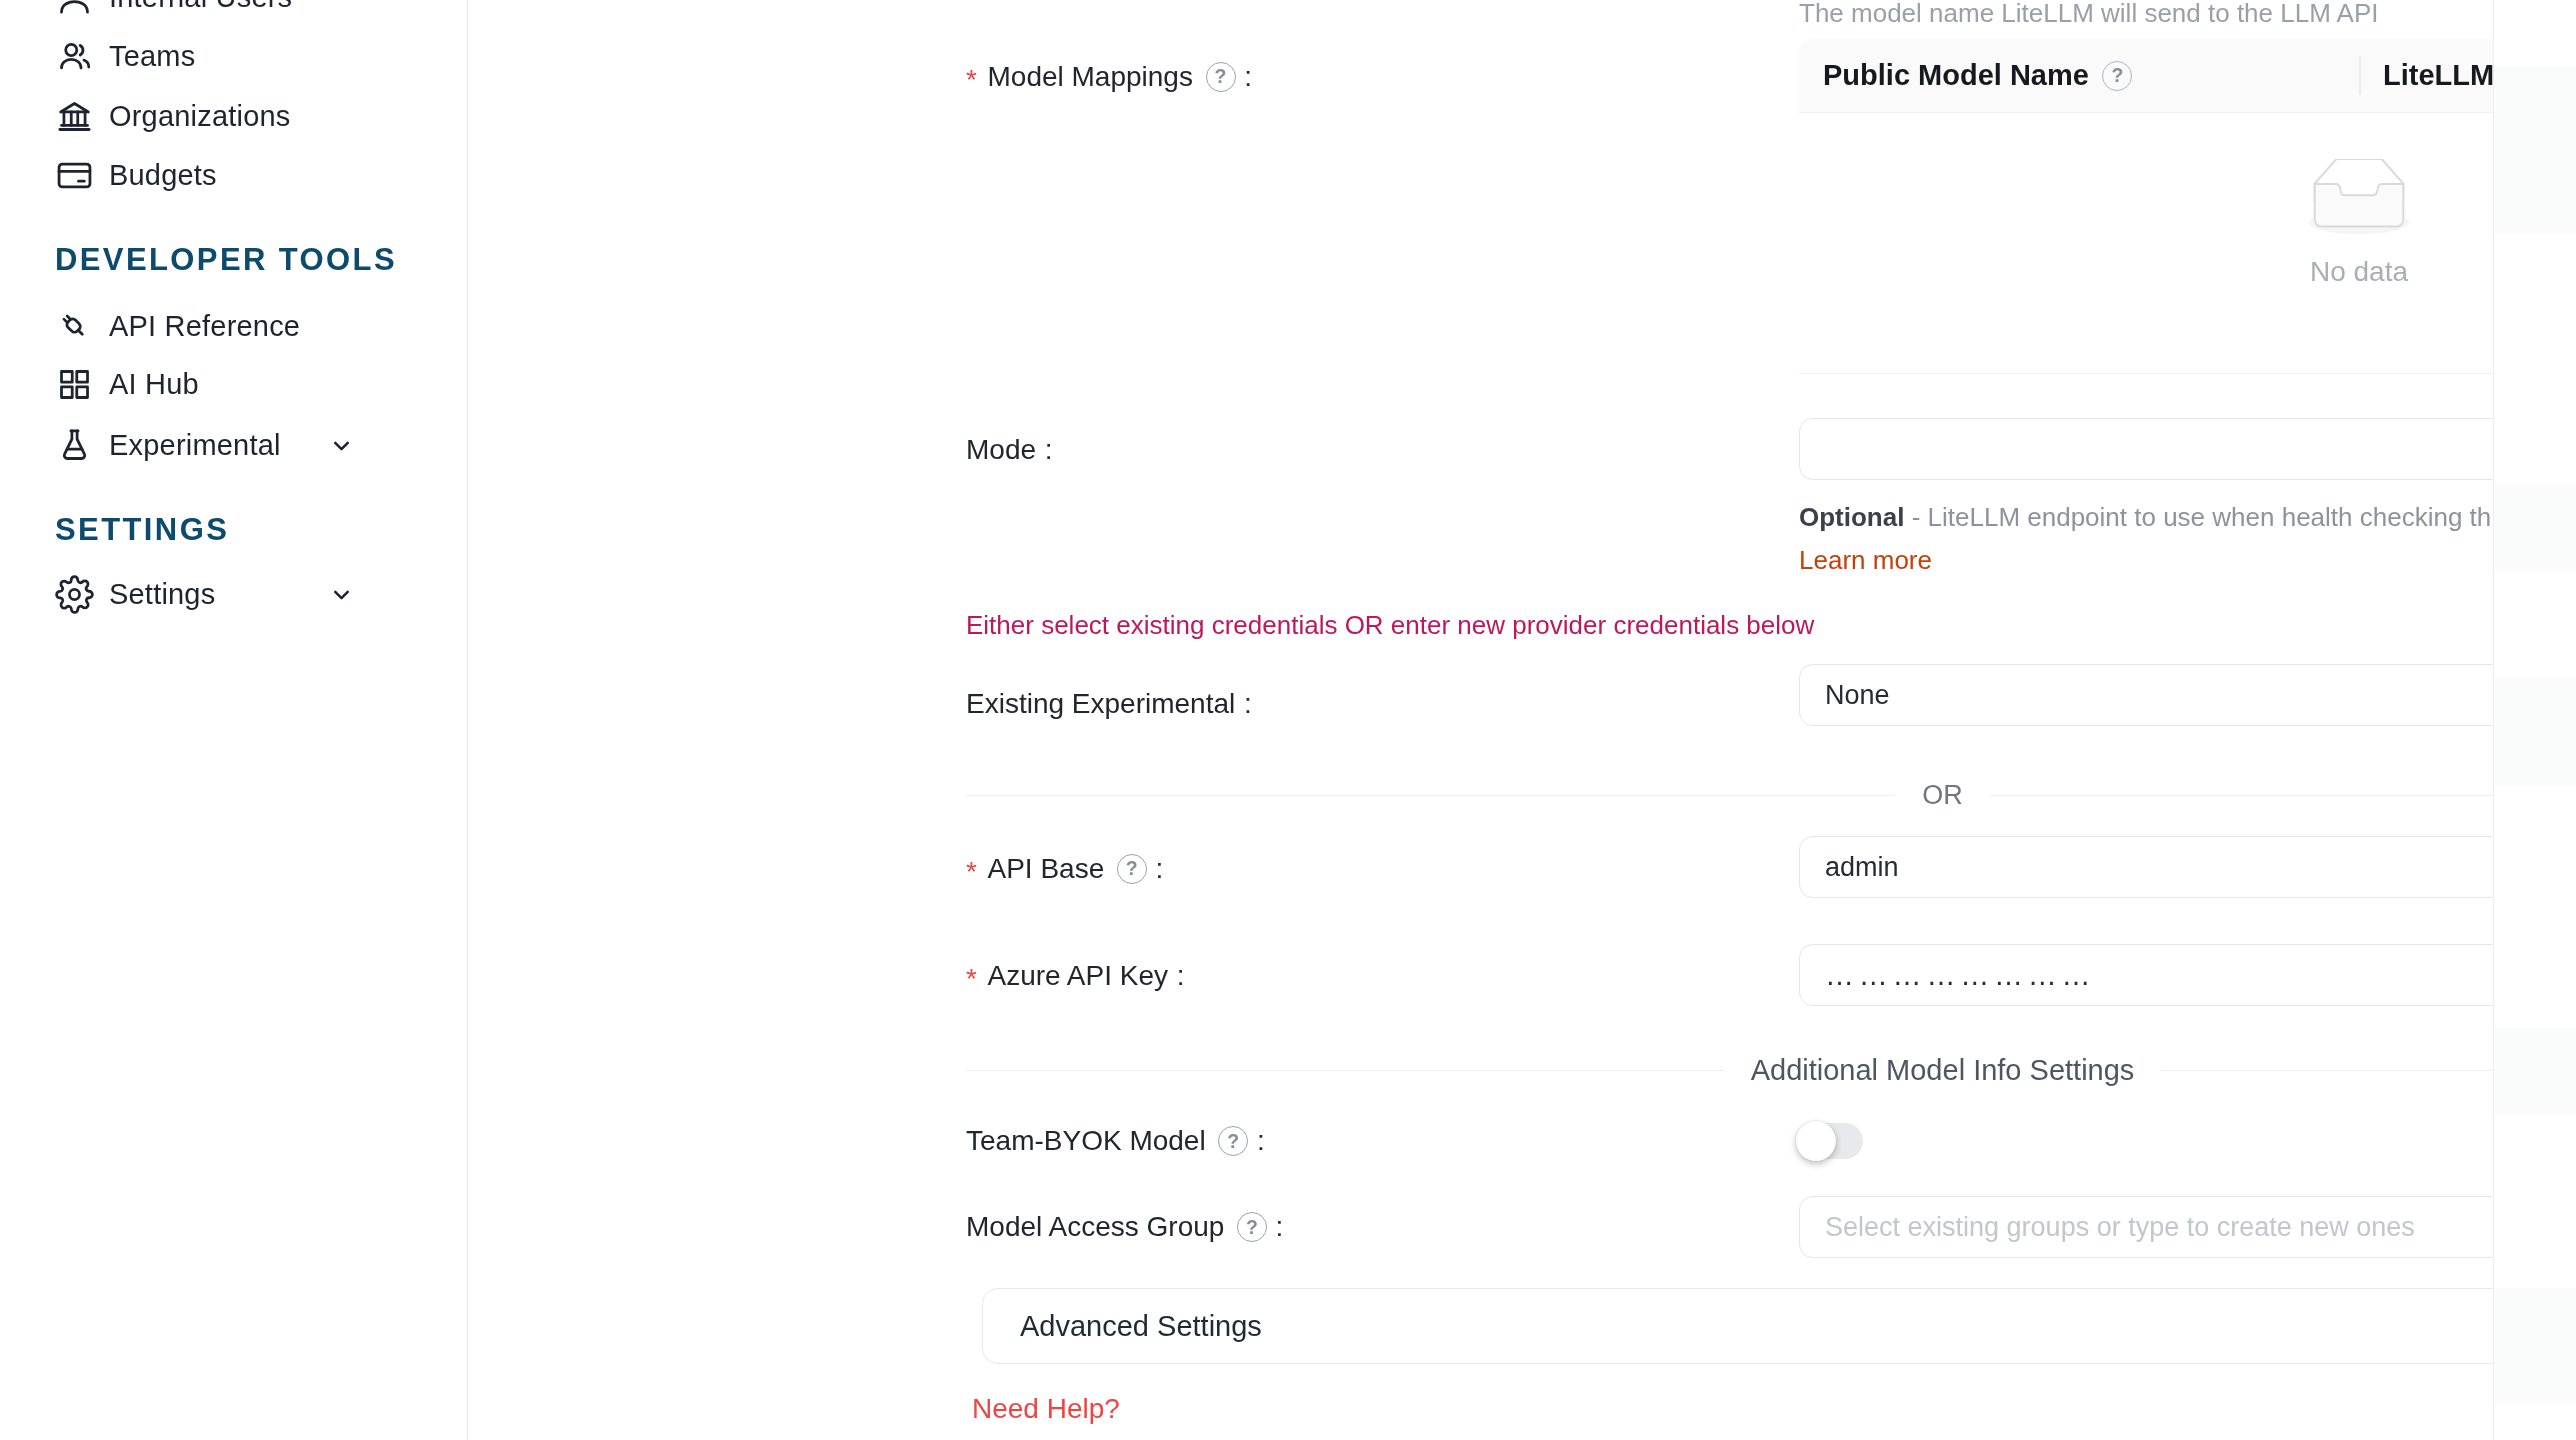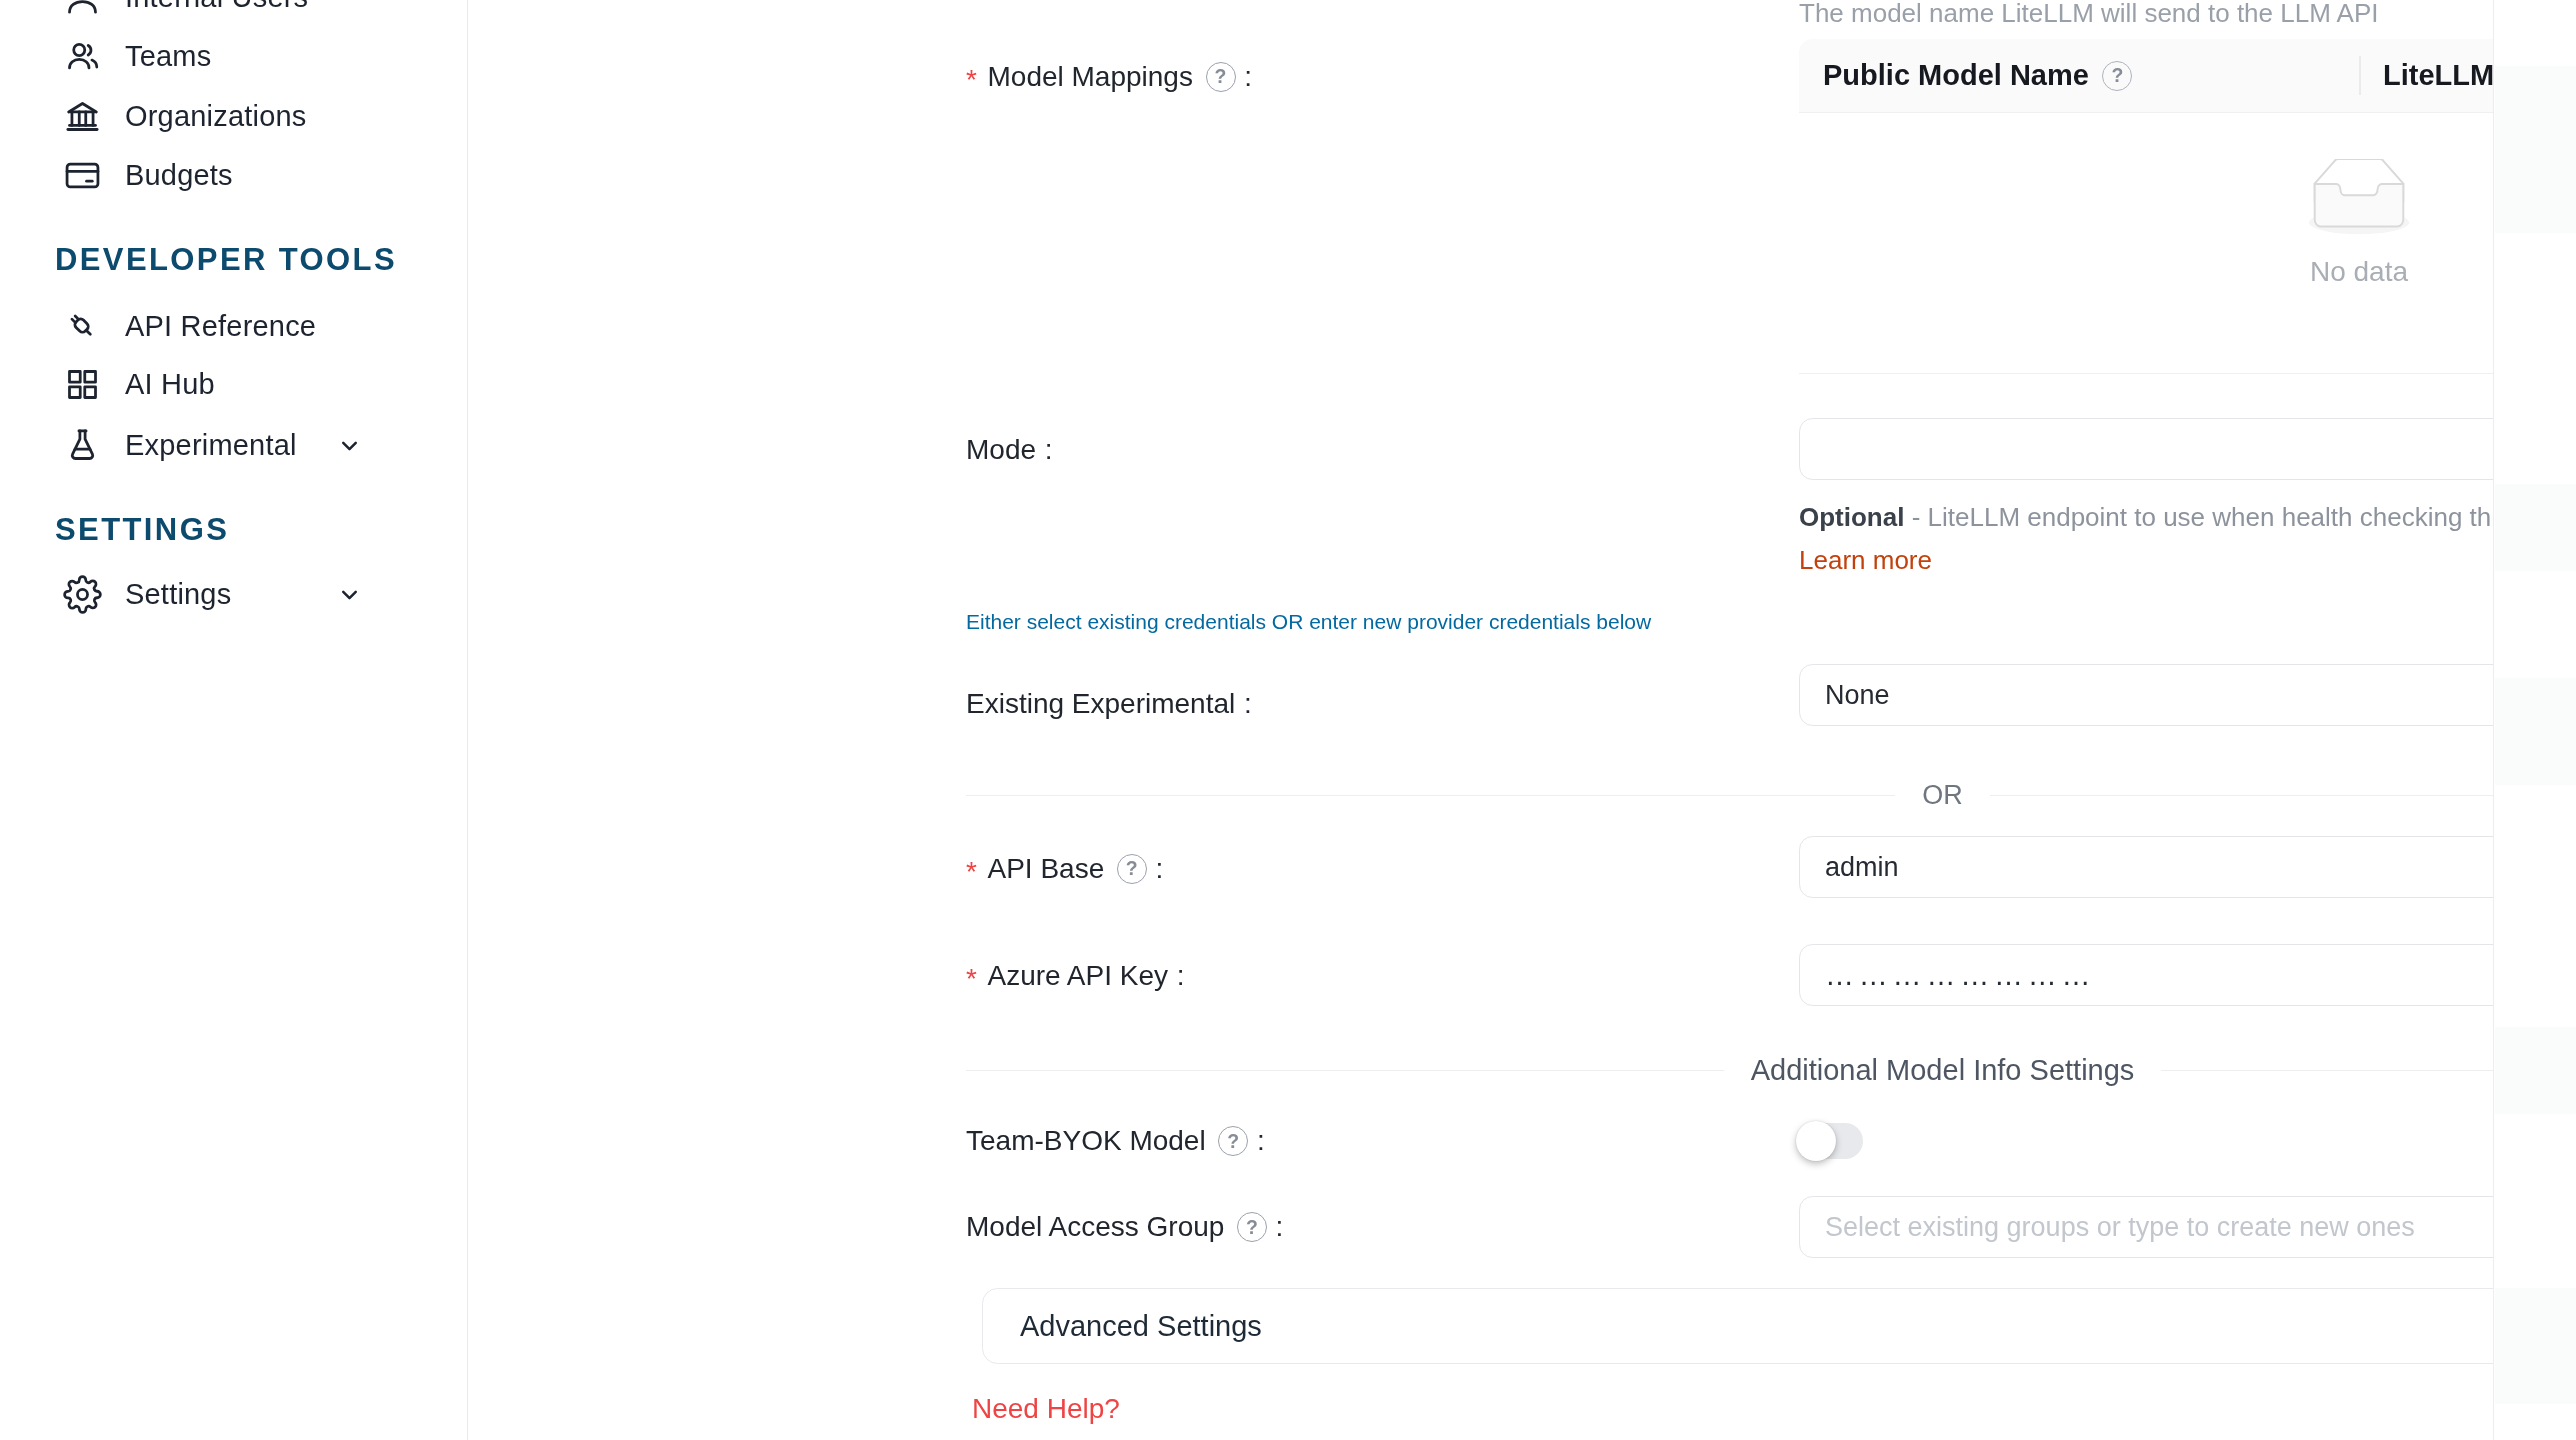--- a/index.html
+++ b/index.html
@@ -4,21 +4,21 @@
 <style>
   * { margin:0; padding:0; box-sizing:border-box; }
   html,body { width:2576px; height:1440px; background:#fff; overflow:hidden;
     font-family:"Liberation Sans", sans-serif; }
   .page { position:relative; width:2576px; height:1440px; background:#fff; }
 
   
   .sidebar { position:absolute; left:0; top:0; width:468px; height:1440px;
     background:#fff; border-right:1px solid #e7e9ec; }
   .side-item { position:absolute; left:0; width:468px; height:60px;
-    display:flex; align-items:center; gap:23px; padding-left:55px; cursor:pointer;margin-left:8px; }
+    display:flex; align-items:center; gap:15px; padding-left:55px; cursor:pointer; }
   .side-item .lbl { font-size:29px; color:#1d2430; letter-spacing:0.2px; }
   .side-item svg { width:39px; height:39px; flex:0 0 39px; stroke:#1d2430;
     stroke-width:1.7; fill:none; stroke-linecap:round; stroke-linejoin:round; }
   .side-section { position:absolute; left:55px; font-size:31px; font-weight:700;
     color:#0c4a6e; letter-spacing:2.4px; }
   .side-chevron { position:absolute; left:329px; width:25px; height:25px; }
   .side-chevron svg { width:25px; height:25px; stroke:#1d2430; stroke-width:2.4;
     fill:none; stroke-linecap:round; stroke-linejoin:round; }
 
   
@@ -57,21 +57,21 @@
     font-size:27px; color:#262b33; padding:0 25px;
     font-family:"Liberation Sans", sans-serif; }
   .ctrl input::placeholder { color:#c2c6cd; }
   .pwd input { letter-spacing:4.8px; font-size:29px; }
 
   .note-optional { position:absolute; left:1330px; top:496px; width:833px;
     font-size:26px; color:#8d939c; line-height:43px; }
   .note-optional b { color:#3a414b; }
   .link { color:#c2410c; cursor:pointer; }
 
-  .either-note { position:absolute; left:497px; top:610px; font-size:21px; color:#0369a1; }
+  .either-note { position:absolute; left:497px; top:610px; font-size:26px; color:#be185d; }
 
   .divider { position:absolute; display:flex; align-items:center; left:497px;
     width:1953px; }
   .divider .line { flex:1; height:1.9px; background:#eceef0; }
   .divider .dtxt { padding:0 27px; }
   .or-div .dtxt { font-size:27px; color:#6f767f; }
   .info-div .dtxt { font-size:29px; color:#4d5662; }
 
   
   .toggle { position:absolute; left:1330px; top:1123px; width:64px; height:36px;

